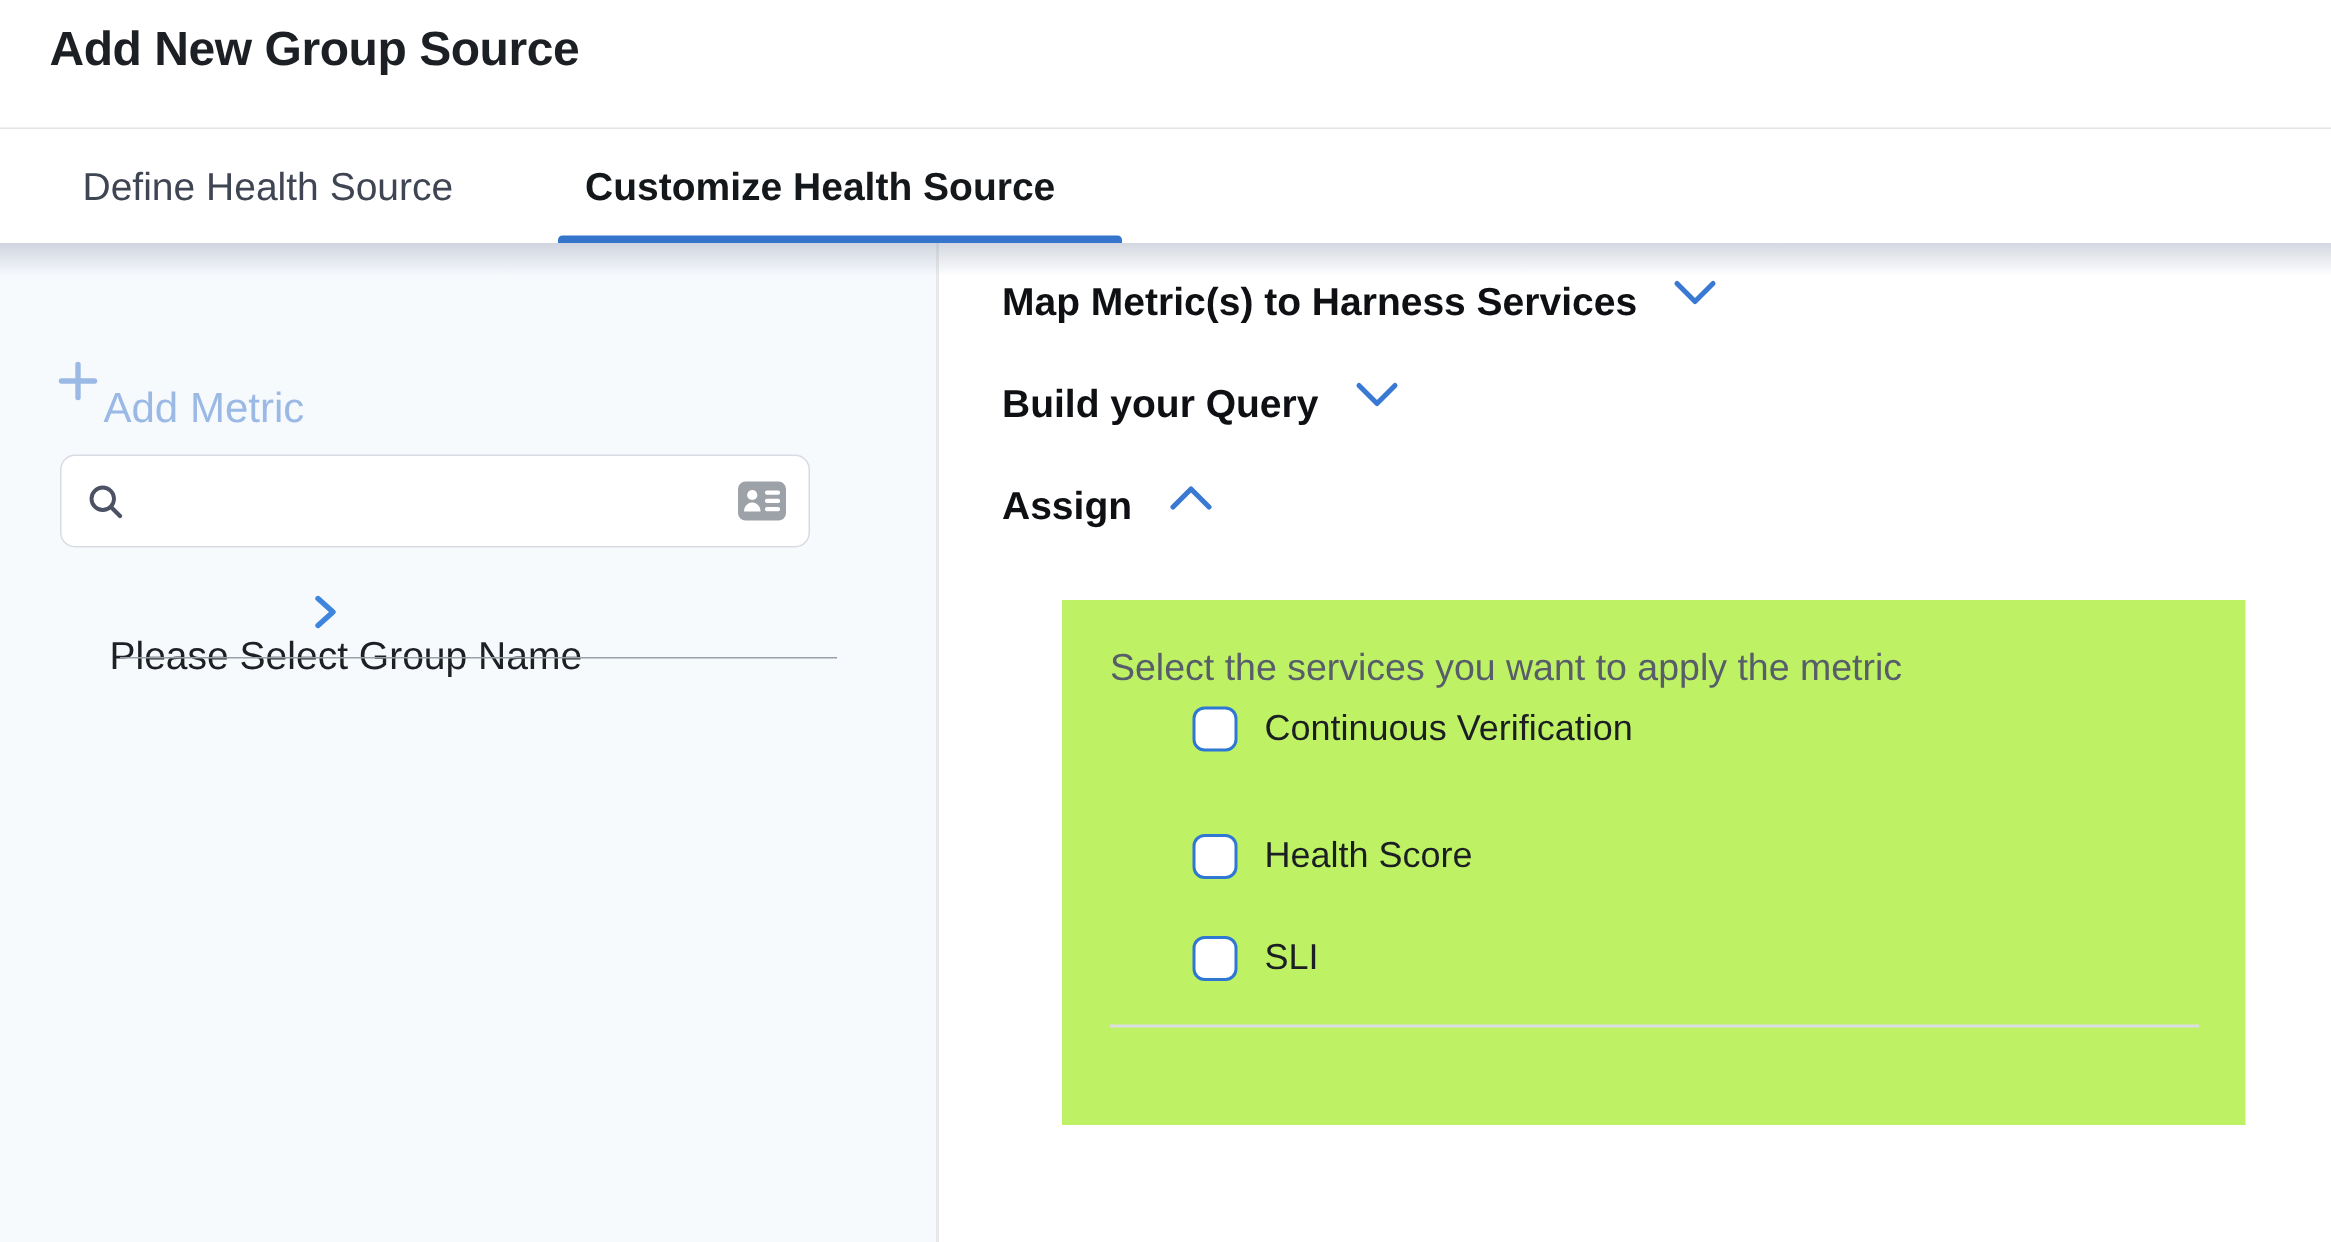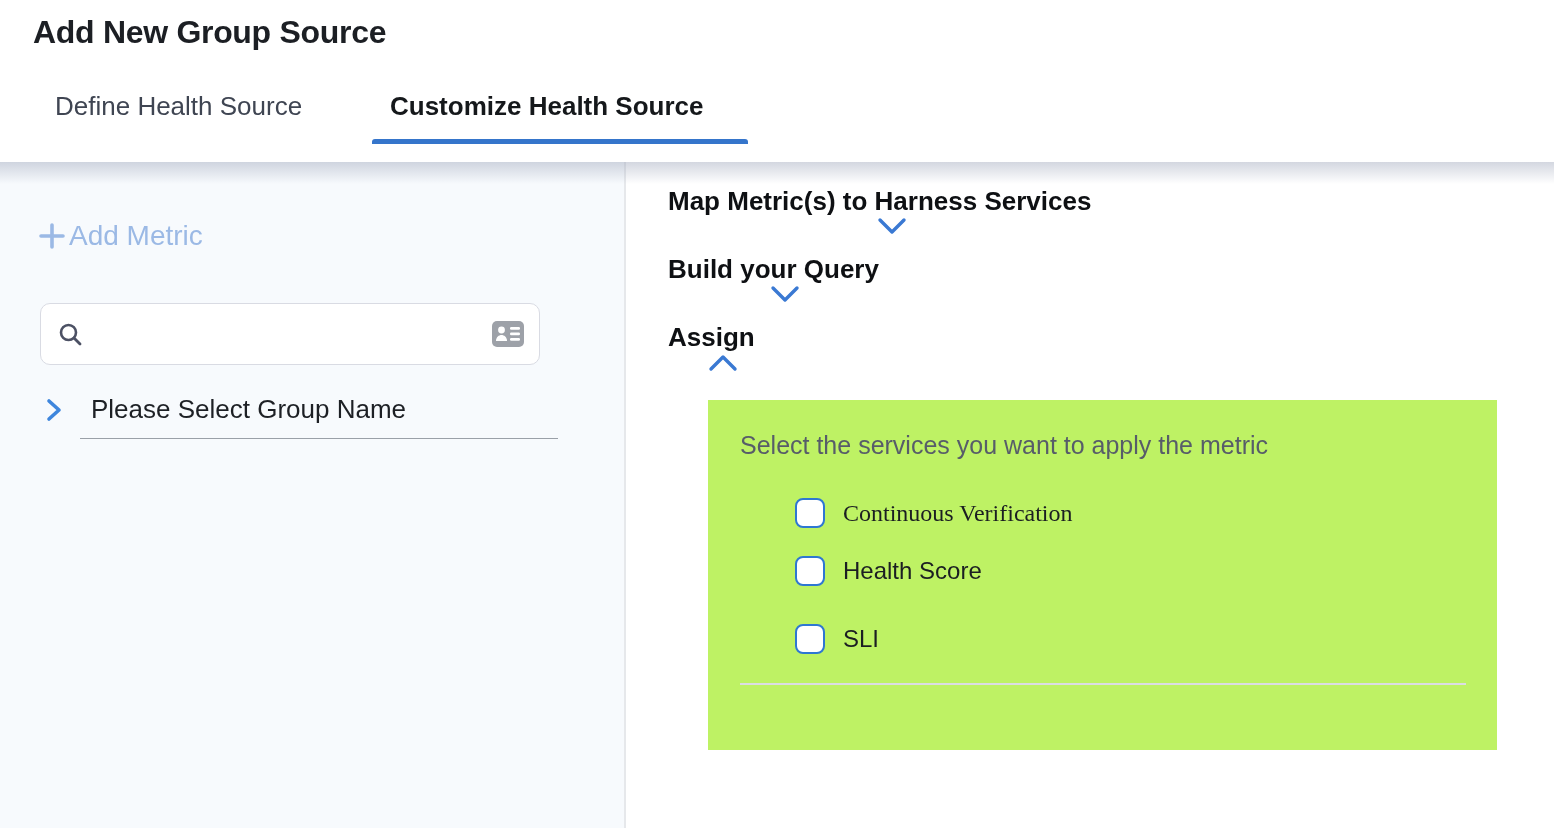--- a/index.html
+++ b/index.html
@@ -3,57 +3,57 @@
 <meta charset="utf-8">
 <style>
   html,body{margin:0;padding:0;background:#fff;font-family:"Liberation Sans",sans-serif;}
   #app{position:relative;width:1554px;height:828px;overflow:hidden;background:#fff;}
 
   
   .header{position:absolute;left:0;top:0;width:1554px;height:86px;background:#fff;border-bottom:1px solid #e3e4e8;box-sizing:border-box;}
   .page-title{position:absolute;left:33px;top:14px;font-size:32px;font-weight:700;color:#1c1f24;letter-spacing:-0.3px;}
 
   
-  .tabbar{position:absolute;left:0;top:68px;width:1554px;height:76px;background:#fff;}
+  .tabbar{position:absolute;left:0;top:86px;width:1554px;height:76px;background:#fff;}
   .tab{position:absolute;top:0;height:76px;line-height:76px;font-size:26px;cursor:pointer;white-space:nowrap;}
   .tab-define{left:55px;color:#3f4552;font-weight:500;}
   .tab-customize{left:390px;color:#15181b;font-weight:700;}
   .tab-underline{position:absolute;left:372px;bottom:0;width:376px;height:5px;background:#3575cb;border-radius:3px 3px 0 0;}
 
   
   .content{position:absolute;left:0;top:162px;width:1554px;height:666px;background:#fff;}
   .content::before{content:"";position:absolute;left:0;top:0;right:0;height:22px;background:linear-gradient(to bottom,rgba(158,166,186,0.45),rgba(158,166,186,0));pointer-events:none;z-index:6;}
 
   
   .sidebar{position:absolute;left:0;top:0;width:626px;height:666px;background:#f7fafd;border-right:2px solid #e6e8eb;box-sizing:border-box;}
   .add-metric{position:absolute;left:37px;top:58px;display:flex;align-items:center;cursor:pointer;}
   .add-metric .plus{display:inline-flex;margin-right:2px;}
-  .add-metric-label{font-size:28px;color:#9bb9e5;}
+  .add-metric-label{font-size:28px;color:#9bb9e5;margin-top:36px;}
   .searchbox{position:absolute;left:40px;top:141px;width:500px;height:62px;background:#fff;border:1px solid #d9dbe3;border-radius:10px;box-sizing:border-box;display:flex;align-items:center;padding:0 14px 0 16px;}
   .searchbox input{flex:1;border:0;outline:none;background:transparent;font-size:24px;color:#1c1f24;margin:0 10px;min-width:0;font-family:"Liberation Sans",sans-serif;}
-  .group-row{position:absolute;left:45px;top:232px;display:flex;align-items:center;cursor:pointer;}
+  .group-row{position:absolute;left:45px;top:232px;display:flex;align-items:center;cursor:pointer;flex-direction:column;}
   .group-label{margin-left:28px;font-size:26px;font-weight:500;color:#1d2025;}
   .group-divider{position:absolute;left:80px;top:276px;width:478px;border-top:1px solid #9aa0a8;}
   .metric-item{position:absolute;left:80px;top:289px;display:flex;align-items:center;cursor:pointer;}
   .metric-bar{width:6px;height:38px;background:#3e86dd;}
   .metric-label{margin-left:17px;font-size:26px;font-weight:500;color:#16181c;line-height:38px;}
 
   
   .main{position:absolute;left:628px;top:0;width:926px;height:666px;}
-  .section-row{position:absolute;left:40px;display:flex;align-items:center;height:36px;cursor:pointer;flex-direction:column;}
+  .section-row{position:absolute;left:40px;display:flex;height:36px;cursor:pointer;}
   .section-row .chev{margin-left:24px;display:inline-flex;}
   .section-label{font-size:26px;font-weight:700;color:#0e1013;white-space:nowrap;}
   .row-map{top:24px;}
   .row-query{top:92px;}
   .row-assign{top:160px;}
 
   .assign-panel{position:absolute;left:80px;top:238px;width:789px;height:350px;background:#bef264;}
   .assign-heading{position:absolute;left:32px;top:31px;font-size:25px;color:#575d69;}
   .option-row{position:absolute;left:87px;display:flex;align-items:center;cursor:pointer;}
-  .opt-0{top:98px;font-family:Liberation Serif, serif;}
+  .opt-0{top:71px;}
   .opt-1{top:156px;}
   .opt-2{top:224px;}
   .checkbox{width:30px;height:30px;box-sizing:border-box;border:2px solid #2e77d2;border-radius:8px;background:#fff;flex:0 0 auto;cursor:pointer;}
   .option-label{margin-left:18px;font-size:24px;color:#1b1e22;}
   .panel-divider{position:absolute;left:32px;top:283px;width:726px;border-top:2px solid #dbdde3;}
 
   svg{display:block;}
 </style>
 </head>
 <body>

